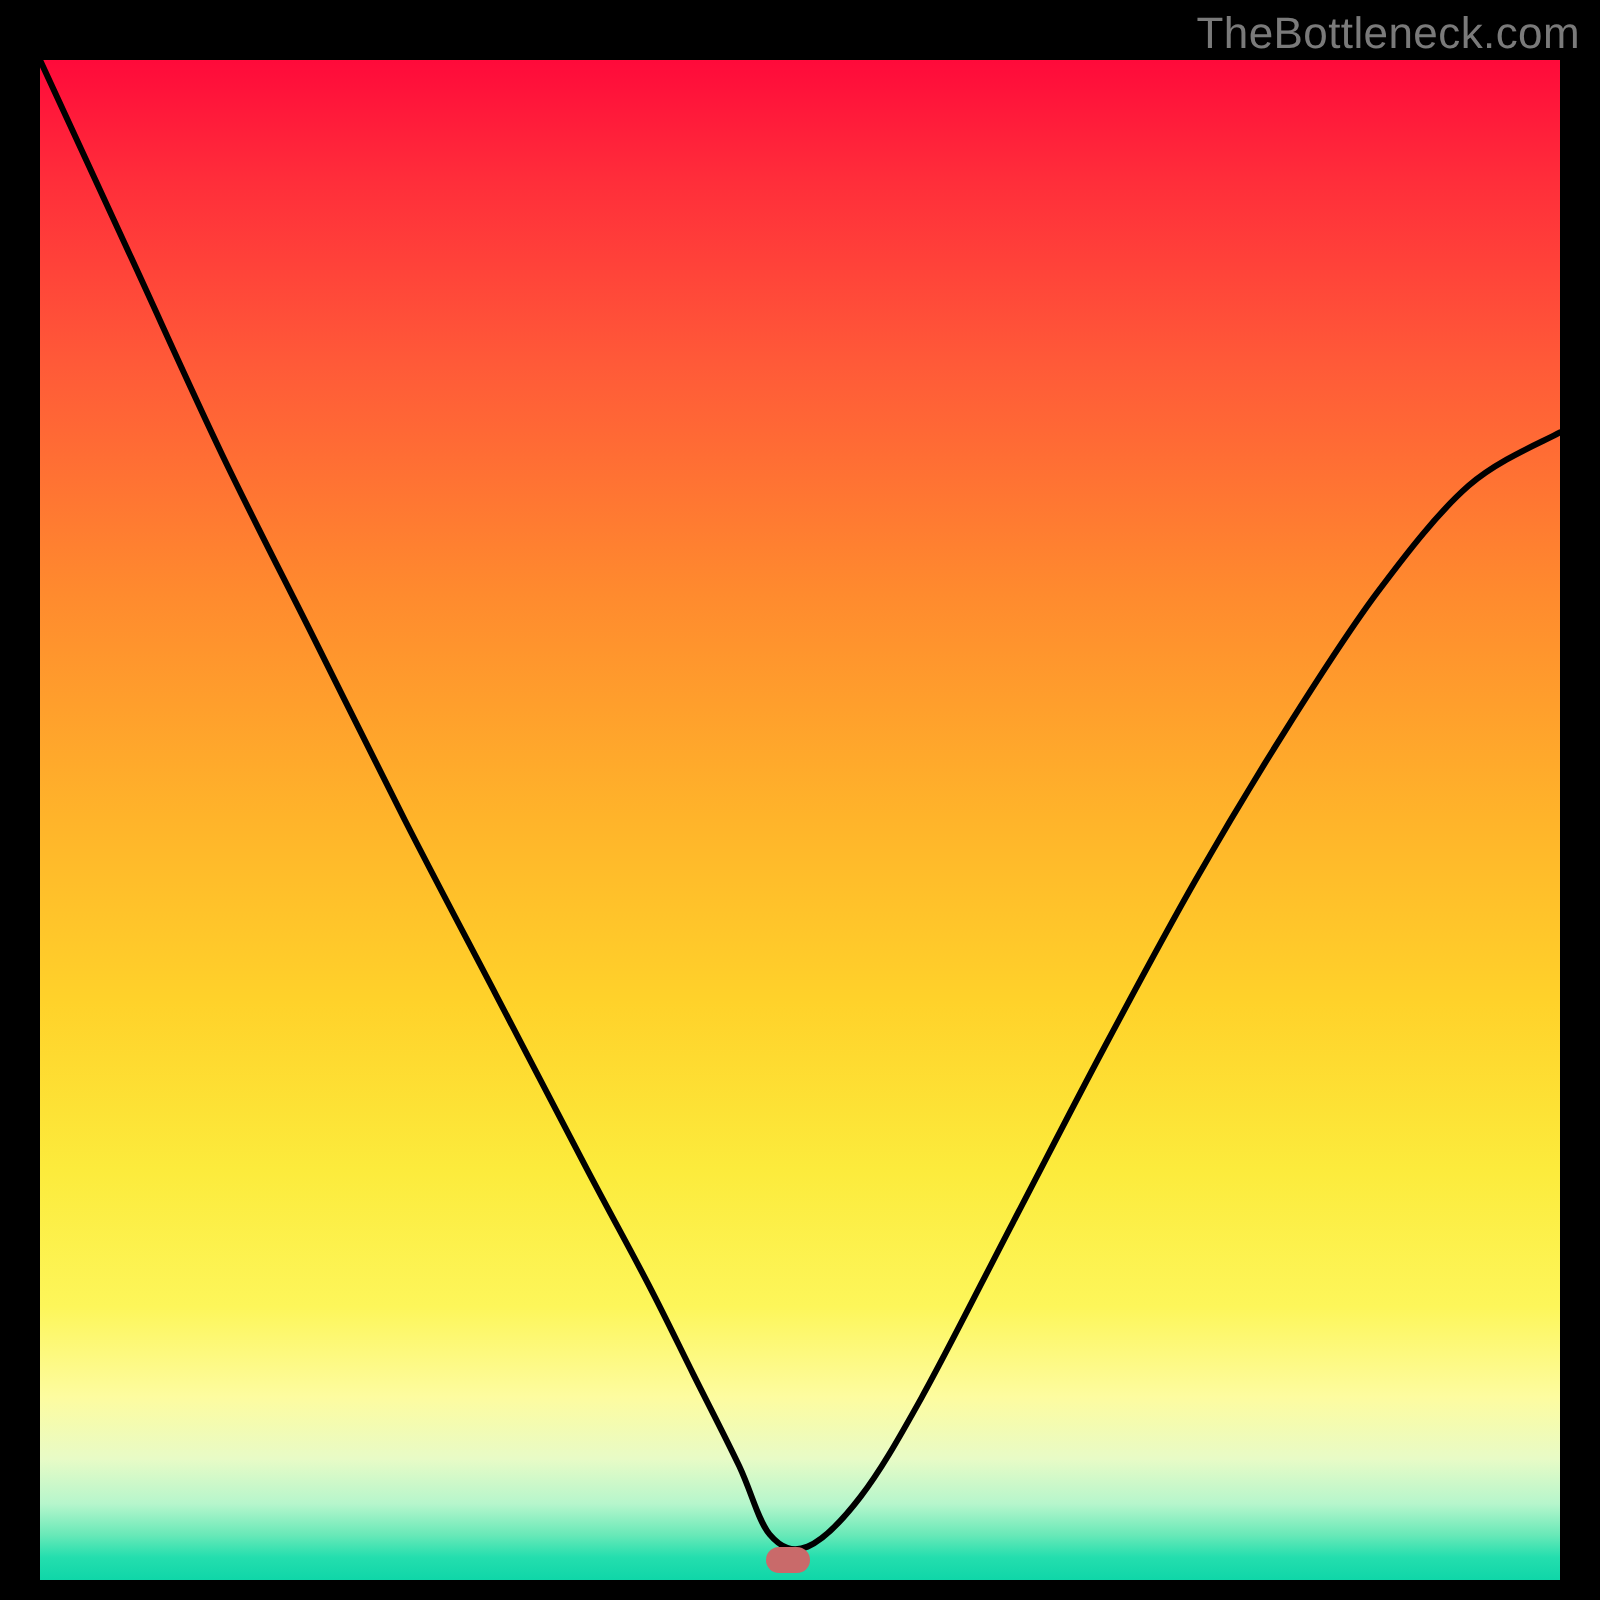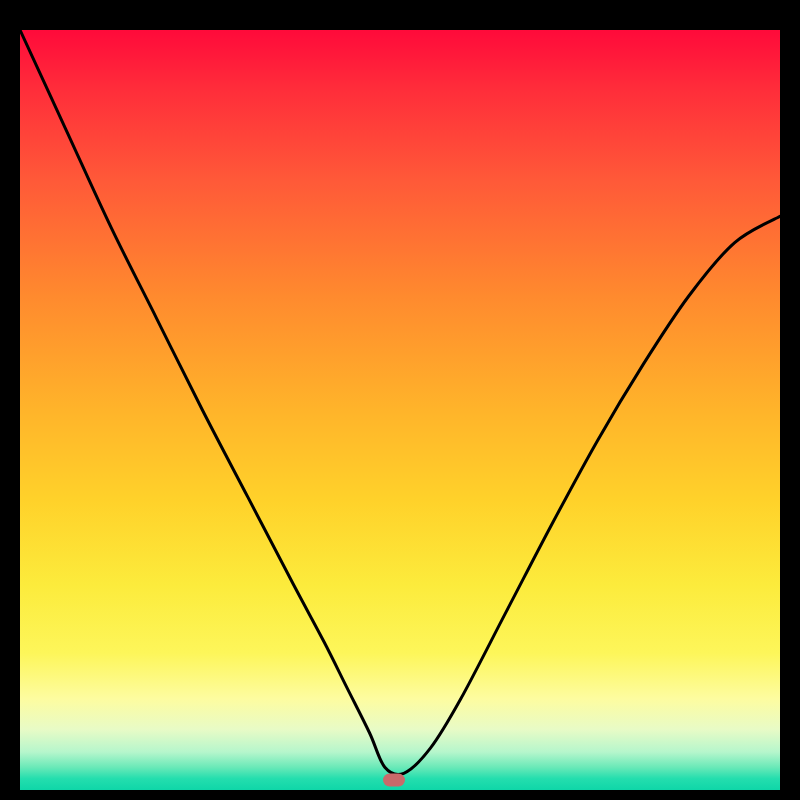--- a/index.html
+++ b/index.html
@@ -69,20 +69,21 @@
     background: #c96a6a;
     border-radius: 7px;
     transform: translate(-50%, -50%);
   }
 </style>
 </head>
 <body>
 
 <div class="frame">
 
+  <div class="watermark">TheBottleneck.com</div>
 
   <div class="plot">
     <div class="gradient"></div>
 
     <svg class="curve" viewBox="0 0 760 760" preserveAspectRatio="none">
       <path fill="none" stroke="#000" stroke-width="3" stroke-linecap="round" d="M 0.0 0.0 C 7.6 16.5, 30.4 65.9, 45.6 98.8 C 60.8 131.7, 76.0 165.9, 91.2 197.6 C 106.4 229.3, 121.6 258.4, 136.8 288.8 C 152.0 319.2, 167.2 350.2, 182.4 380.0 C 197.6 409.8, 212.8 438.3, 228.0 467.4 C 243.2 496.5, 260.9 530.7, 273.6 554.8 C 286.3 578.9, 295.1 594.7, 304.0 611.8 C 312.9 628.9, 319.2 642.2, 326.8 657.4 C 334.4 672.6, 343.3 689.7, 349.6 703.0 C 355.9 716.3, 359.1 730.5, 364.8 737.2 C 370.5 743.9, 376.2 746.4, 383.8 743.3 C 391.4 740.1, 400.9 730.6, 410.4 718.2 C 419.9 705.8, 428.1 691.6, 440.8 668.8 C 453.5 646.0, 471.2 610.5, 486.4 581.4 C 501.6 552.3, 516.8 522.5, 532.0 494.0 C 547.2 465.5, 562.4 437.0, 577.6 410.4 C 592.8 383.8, 608.0 358.5, 623.2 334.4 C 638.4 310.3, 653.6 286.3, 668.8 266.0 C 684.0 245.7, 699.2 226.1, 714.4 212.8 C 729.6 199.5, 752.4 190.6, 760.0 186.2"></path>
     </svg>
 
     <div class="marker" style="left:373.9px;top:750.1px;"></div>
   </div>

